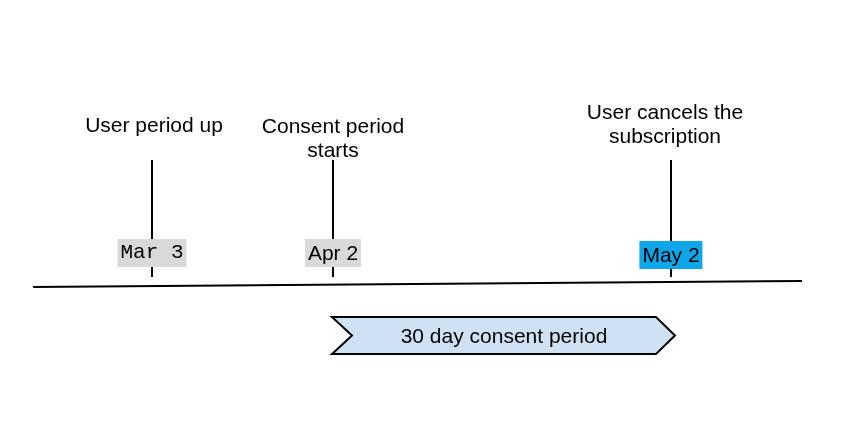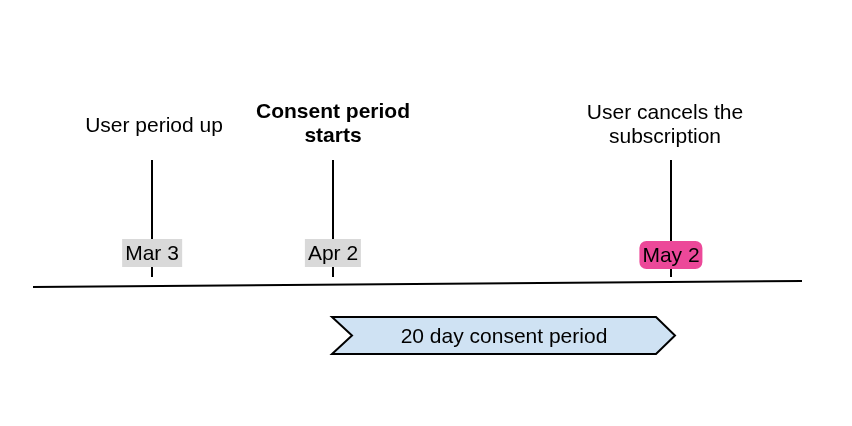--- a/index.html
+++ b/index.html
@@ -24,21 +24,21 @@
     height: 426px;
   }
   .event-title {
     position: absolute;
     text-align: center;
     font-size: 21px;
     line-height: 24px;
     color: #000000;
   }
   .event-title.e1 { left: 54px;  top: 113px; width: 200px; }
-  .event-title.e2 { left: 253px; top: 99px;  width: 160px; font-weight: bold; }
+  .event-title.e2 { left: 253px; top: 114px;  width: 160px; }
   .event-title.e3 { left: 575px; top: 100px; width: 180px; }
   .stem {
     position: absolute;
     top: 160px;
     width: 2px;
     height: 117px;
     background: #000000;
     z-index: 1;
   }
   .stem.s1 { left: 151px; }
@@ -84,19 +84,19 @@
   </svg>
 
   <div class="stem s1" style="background-color: rgb(0, 0, 0);"></div>
   <div class="stem s2" style="background-color: rgb(0, 0, 0);"></div>
   <div class="stem s3" style="background-color: rgb(0, 0, 0);"></div>
 
   <div class="event-title e1">User period up</div>
   <div class="event-title e2">Consent period starts</div>
   <div class="event-title e3">User cancels the subscription</div>
 
-  <div class="date-badge d1" style="background-color: rgb(217, 217, 217);">Mar 3</div>
+  <div class="date-badge d1" style="background-color: rgb(217, 217, 217); font-family: Liberation Mono, monospace;">Mar 3</div>
   <div class="date-badge d2" style="background-color: rgb(217, 217, 217);">Apr 2</div>
-  <div class="date-badge d3" style="background-color: #ec4899; border-radius: 7px;">May 2</div>
+  <div class="date-badge d3" style="background-color: #0ea5e9;">May 2</div>
 
-  <div class="banner-label">20 day consent period</div>
+  <div class="banner-label">30 day consent period</div>
 
 </div>
 
 </body></html>

